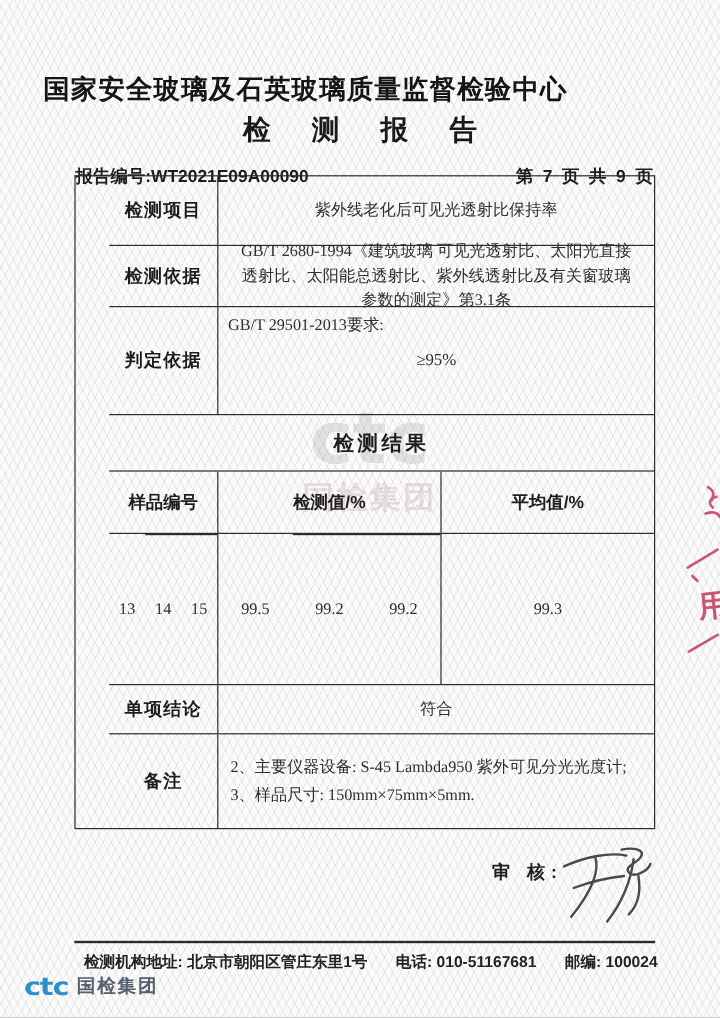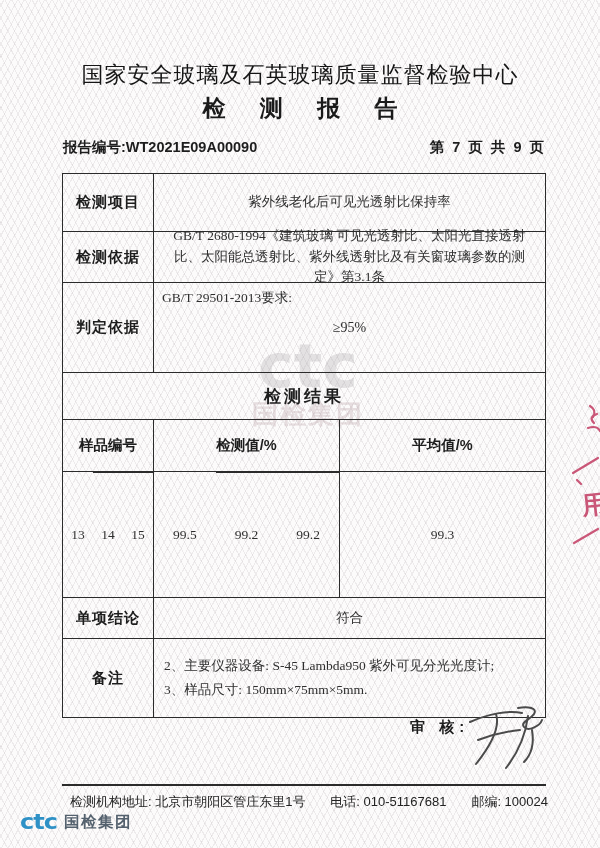--- a/index.html
+++ b/index.html
@@ -6,44 +6,45 @@
   body { background:#888; font-family:"Liberation Sans", sans-serif; }
   .page {
     position:relative; width:600px; height:848px; margin:0 auto;
     background-color:#fcfbfb; overflow:hidden; color:#1d1d1d;
     background-image:
       repeating-linear-gradient(62deg,  rgba(184,176,180,0.22) 0 1px, transparent 1px 6px),
       repeating-linear-gradient(-62deg, rgba(184,176,180,0.22) 0 1px, transparent 1px 6px);
   }
   
   .org-title {
-    position:absolute; top:60px; left:0; width:100%; text-align:center;
-    font-size:22px; font-weight:normal; letter-spacing:1px; color:#151515;
+    position:absolute; top:60px; left:0; width:100%; text-align:left;
+    font-size:22px; font-weight:bold; letter-spacing:1px; color:#151515;padding-left:36px;
   }
   .doc-title {
     position:absolute; top:93px; left:0; width:100%; text-align:center;
     font-size:23px; font-weight:bold; letter-spacing:14px; text-indent:14px; color:#1a1a1a;
   }
   .report-row {
     position:absolute; top:132px; left:63px; width:483px;
     display:flex; justify-content:space-between; align-items:flex-end;
   }
   .report-no { font-size:14.5px; font-weight:bold; }
   .page-ind  { font-size:14.5px; font-weight:bold; letter-spacing:2px; padding-top:6px; }
   
   .watermark {
     position:absolute; left:228px; top:338px; width:160px; text-align:center;
     pointer-events:none; user-select:none;
   }
   .wm-ctc  { font-size:60px; font-weight:bold; line-height:0.95; color:rgba(168,164,168,0.30); font-family:"DejaVu Sans",sans-serif; }
   .wm-name { font-size:26px; font-weight:bold; letter-spacing:2px; color:rgba(184,158,166,0.32); margin-top:2px; }
   
   .doc-table {
-    position:absolute; left:62px; top:173px; width:484px;
+    position:absolute; left:62px; top:146px; width:484px;
     border:1.6px solid #2b2b2b;
+    padding-left:28px;
   }
   .t-row { display:flex; border-top:1.4px solid #2b2b2b; }
   .t-row.first { border-top:none; }
   .lbl {
     width:91px; min-width:91px; border-right:1.4px solid #2b2b2b;
     display:flex; align-items:center; justify-content:center;
     font-weight:bold; font-size:15px; letter-spacing:1px; text-align:center;
   }
   .val {
     flex:1; display:flex; align-items:center; justify-content:center;
@@ -100,21 +101,21 @@
   .stamp-char {
     position:absolute; left:12px; top:88px; font-size:25px; font-weight:bold;
     color:#c23b62; opacity:0.85; transform:rotate(-6deg);
     font-family:"Liberation Serif",serif; white-space:nowrap;
   }
   
   .footer-line { position:absolute; left:62px; top:784px; width:484px; height:2px; background:#2b2b2b; }
   .footer-text {
     position:absolute; top:793px; left:70px; width:478px;
     display:flex; justify-content:space-between;
-    font-size:13px; font-weight:normal; color:#222;text-align:center;
+    font-size:13px; font-weight:bold; color:#222;text-align:center;
   }
   .brand { position:absolute; left:20px; top:810px; display:flex; align-items:center; gap:7px; }
   .brand-ctc {
     color:#2e91c6; font-weight:bold; font-size:24px; letter-spacing:-1px;
     font-family:"DejaVu Sans",sans-serif; line-height:1; transform:scaleY(0.85);
   }
   .brand-name { color:#54616e; font-weight:bold; font-size:15.5px; letter-spacing:1.5px; }
 </style>
 </head>
 <body>

